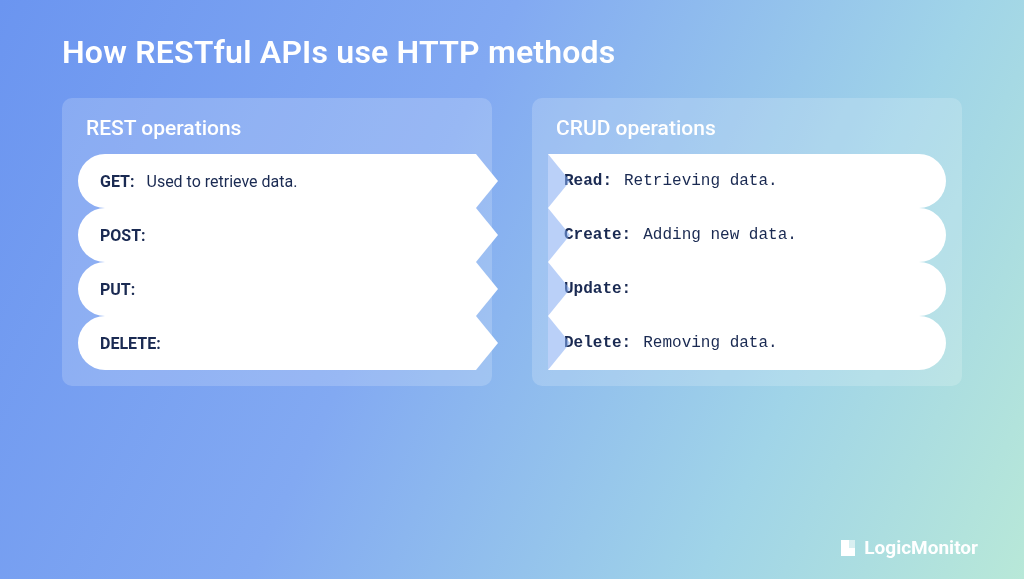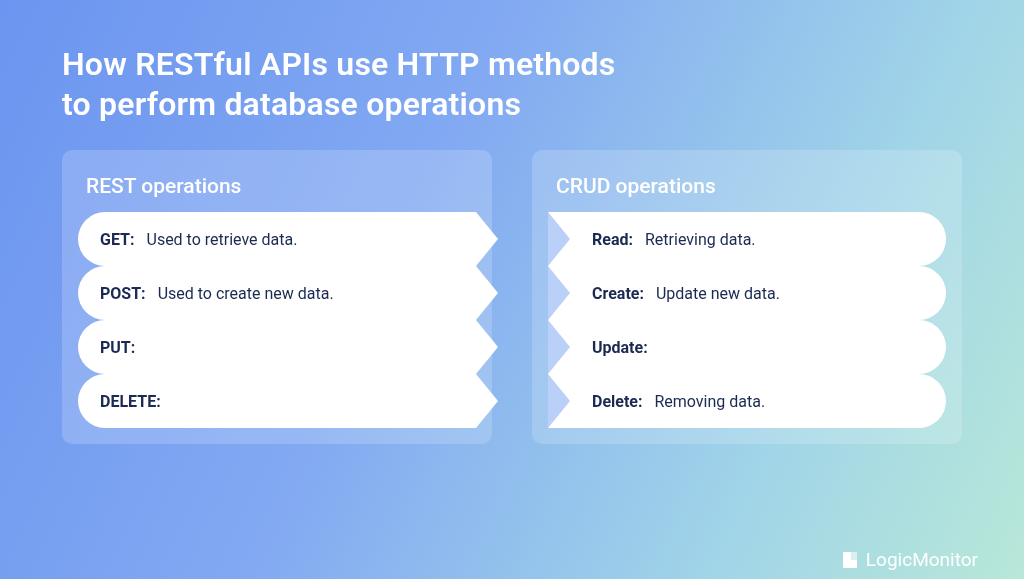--- a/index.html
+++ b/index.html
@@ -7,40 +7,39 @@
   body {
     font-family: -apple-system, BlinkMacSystemFont, "Segoe UI", Roboto, Helvetica, Arial, sans-serif;
     background: linear-gradient(115deg, #6b95f0 0%, #82a9f2 40%, #a0d4e8 75%, #b8e8d8 100%);
     position: relative;
   }
   .title {
     color: #ffffff;
     font-size: 32px;
     font-weight: 600;
     line-height: 1.25;
-    padding: 44px 0 0 62px;
+    padding: 32px 0 0 62px;
     letter-spacing: 0.2px;
   }
   .columns {
     display: flex;
     gap: 40px;
     padding: 26px 62px 0 62px;
   }
   .col {
     flex: 1;
     background: rgba(255,255,255,0.18);
     border-radius: 10px;
     padding: 14px 16px 16px 16px;
   }
   .col-header {
     color: #ffffff;
     font-size: 21px;
     font-weight: 500;
     padding: 4px 6px 14px 8px;
-    margin-top: 6px;
   }
   .rows { display: flex; flex-direction: column; }
   .row {
     background: #ffffff;
     height: 54px;
     display: flex;
     align-items: center;
     padding: 0 22px;
     font-size: 16px;
     color: #1a2a52;
@@ -65,59 +64,57 @@
   .row.right::before {
     content: "";
     position: absolute;
     left: 0;
     top: 0;
     width: 0; height: 0;
     border-top: 27px solid transparent;
     border-bottom: 27px solid transparent;
     border-left: 22px solid rgba(130,169,242,0.55);
   }
-  .row.right { padding-left: 44px; }
+  .row.right { padding-left: 16px; font-family: Liberation Mono, monospace; }
   .term { font-weight: 700; }
   .sep { font-weight: 700; }
   .desc { font-weight: 400; margin-left: 12px; }
   .brand {
     position: absolute;
     right: 46px;
-    bottom: 8px;
+    bottom: 20px;
     display: flex;
     align-items: center;
     gap: 6px;
     color: #ffffff;
     font-size: 19px;
-    font-weight: 400;
+    font-weight: 700;
   }
   .brand-icon { display: inline-flex; }
 </style>
 </head>
 <body>
 
 <div class="title">
   <div>How RESTful APIs use HTTP methods</div>
-  <div>to perform database operations</div>
 </div>
 
 <div class="columns">
 
   <div class="col">
     <div class="col-header">REST operations</div>
     <div class="rows">
       <div class="row left">
         <span class="term">GET</span>
           <span class="sep">:</span>
         <span class="desc">Used to retrieve data.</span>
       </div>
       <div class="row left">
         <span class="term">POST</span>
           <span class="sep">:</span>
-        <span class="desc">Used to create new data.</span>
       </div>
       <div class="row left">
         <span class="term">PUT</span>
           <span class="sep">:</span>
       </div>
       <div class="row left">
         <span class="term">DELETE</span>
           <span class="sep">:</span>
       </div>
     </div>
@@ -127,21 +124,21 @@
     <div class="col-header">CRUD operations</div>
     <div class="rows">
       <div class="row right">
         <span class="term">Read</span>
           <span class="sep">:</span>
         <span class="desc">Retrieving data.</span>
       </div>
       <div class="row right">
         <span class="term">Create</span>
           <span class="sep">:</span>
-        <span class="desc">Update new data.</span>
+        <span class="desc">Adding new data.</span>
       </div>
       <div class="row right">
         <span class="term">Update</span>
           <span class="sep">:</span>
       </div>
       <div class="row right">
         <span class="term">Delete</span>
           <span class="sep">:</span>
         <span class="desc">Removing data.</span>
       </div>

